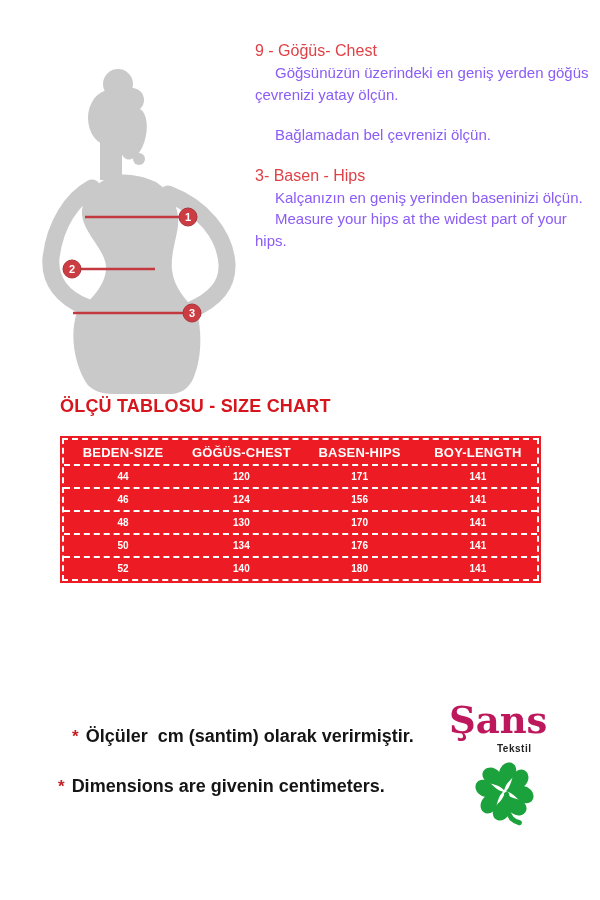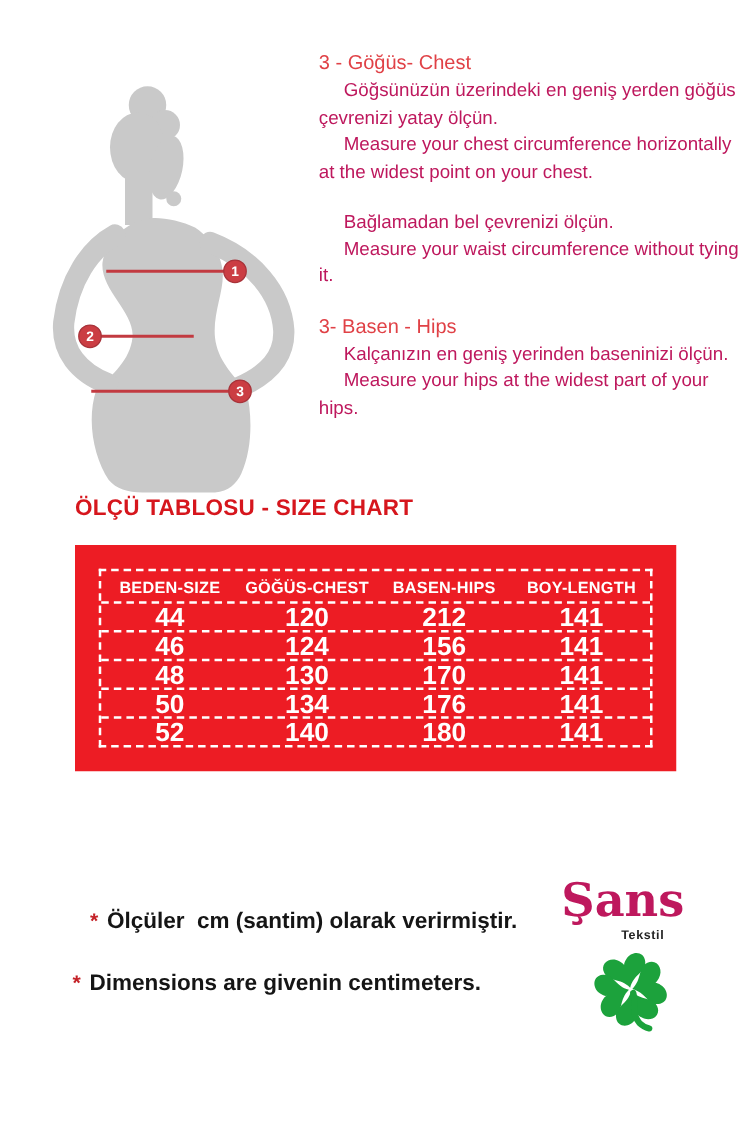--- a/index.html
+++ b/index.html
@@ -6,32 +6,32 @@
   .canvas{position:relative;width:600px;height:900px;background:#ffffff;overflow:hidden;
           font-family:"Liberation Sans",sans-serif;}
 
   
   .figure{position:absolute;left:30px;top:60px;width:220px;height:335px;}
 
   
   .text-col{position:absolute;left:255px;top:40px;width:340px;}
   .sec{margin:0 0 19px 0;}
   .sec-h{color:#e04146;font-size:16px;line-height:21px;font-weight:400;margin:0 0 1px 0;}
-  .sec p{margin:0;color:#be185d;font-size:15px;line-height:21.5px;text-indent:20px;}
+  .sec p{margin:0;color:#8b5cf6;font-size:15px;line-height:21.5px;text-indent:20px;}
 
   
   .chart-title{position:absolute;left:60px;top:396px;width:481px;
                color:#d6161d;font-weight:bold;font-size:18px;letter-spacing:0.2px;}
   .table-wrap{position:absolute;left:60px;top:436px;width:481px;background:#ed1c24;
-              padding:19px;box-sizing:border-box;}
+              padding:2px;box-sizing:border-box;}
   .size-table{border:2px dashed #ffffff;}
   .t-row{display:grid;grid-template-columns:repeat(4,1fr);height:21px;align-items:center;}
   .t-row.t-head{height:24px;}
   .t-row + .t-row{border-top:2px dashed #ffffff;}
-  .t-cell{text-align:center;color:#ffffff;font-weight:bold;font-size:21px;}
+  .t-cell{text-align:center;color:#ffffff;font-weight:bold;font-size:10px;}
   .t-head .t-cell{font-size:13px;letter-spacing:0.2px;}
 
   
   .note{position:absolute;left:58px;font-size:18px;font-weight:bold;color:#151515;
         white-space:pre-wrap;}
   .note-1{top:726px;margin-left:14px;}
   .note-2{top:776px;}
   .note .star{color:#c42127;margin-right:7px;font-size:17px;}
 
   
@@ -77,27 +77,25 @@
       </g>
       <g>
         <circle cx="162" cy="253" r="9" fill="#cb3d43" stroke="#a8333a" stroke-width="1"></circle>
         <text x="162" y="257" text-anchor="middle" font-size="11" font-weight="bold" fill="#ffffff">3</text>
       </g>
     </g>
   </svg>
 
   <div class="text-col">
     <div class="sec">
-      <div class="sec-h">3 - Göğüs- Chest</div>
+      <div class="sec-h">9 - Göğüs- Chest</div>
       <p>Göğsünüzün üzerindeki en geniş yerden göğüs çevrenizi yatay ölçün.</p>
-      <p>Measure your chest circumference horizontally at the widest point on your chest.</p>
     </div>
     <div class="sec">
       <p>Bağlamadan bel çevrenizi ölçün.</p>
-      <p>Measure your waist circumference without tying it.</p>
     </div>
     <div class="sec">
       <div class="sec-h">3- Basen - Hips</div>
       <p>Kalçanızın en geniş yerinden baseninizi ölçün.</p>
       <p>Measure your hips at the widest part of your hips.</p>
     </div>
   </div>
 
   <div class="chart-title">ÖLÇÜ TABLOSU - SIZE CHART</div>
 
@@ -105,21 +103,21 @@
     <div class="size-table">
       <div class="t-row t-head">
         <div class="t-cell">BEDEN-SIZE</div>
         <div class="t-cell">GÖĞÜS-CHEST</div>
         <div class="t-cell">BASEN-HIPS</div>
         <div class="t-cell">BOY-LENGTH</div>
       </div>
       <div class="t-row">
         <div class="t-cell">44</div>
         <div class="t-cell">120</div>
-        <div class="t-cell">212</div>
+        <div class="t-cell">171</div>
         <div class="t-cell">141</div>
       </div>
       <div class="t-row">
         <div class="t-cell">46</div>
         <div class="t-cell">124</div>
         <div class="t-cell">156</div>
         <div class="t-cell">141</div>
       </div>
       <div class="t-row">
         <div class="t-cell">48</div>

